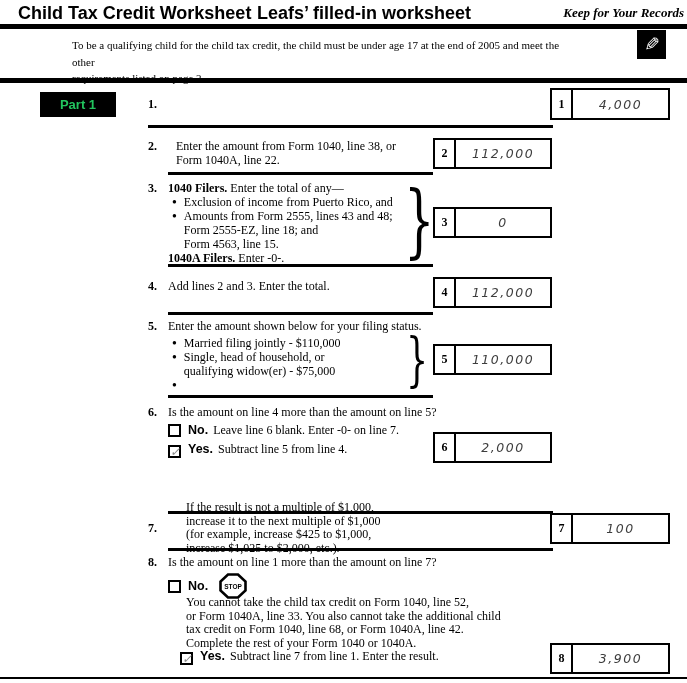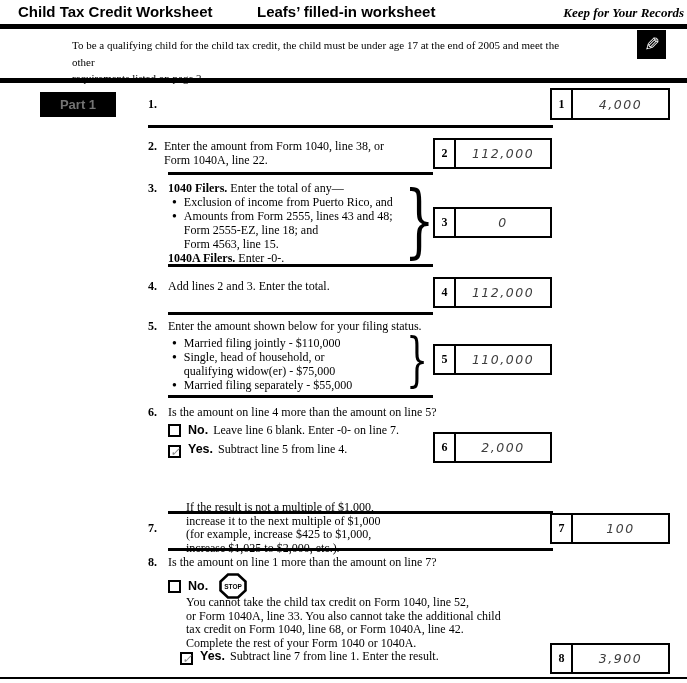--- a/index.html
+++ b/index.html
@@ -5,34 +5,34 @@
   * { margin:0; padding:0; box-sizing:border-box; }
   html,body { background:#fff; }
   .page {
     position:relative; width:687px; height:683px; background:#ffffff;
     font-family:"Liberation Serif", serif; color:#000; overflow:hidden;
   }
   .abs { position:absolute; }
   .ml { white-space:pre-line; }
 
   
-  .hdr-title   { font-family:"Liberation Sans",sans-serif; font-weight:bold; font-size:15px; }
+  .hdr-title   { font-family:"Liberation Sans",sans-serif; font-weight:bold; font-size:18px; }
   .hdr-note    { font-family:"Liberation Serif",serif; font-weight:bold; font-style:italic; font-size:13px; }
   .blackbar    { background:#000; }
 
   
   .tip-box { width:46px; height:46px; background:#000; display:flex; align-items:center; justify-content:center; }
   .tip-circle { width:38px; height:38px; background:#fff; border-radius:50%; display:flex; align-items:center; justify-content:center;
                 font-family:"Liberation Sans",sans-serif; font-weight:bold; font-size:12px; letter-spacing:0.5px; }
   .tip-text { font-size:11px; line-height:1.5; width:505px; }
   .pencil-box { width:29px; height:29px; background:#000; display:flex; align-items:center; justify-content:center; }
   .pencil-glyph { color:#fff; font-size:19px; transform:scaleX(-1); line-height:1; }
 
   
-  .part-badge { width:76px; height:25px; background:#000; color:#737373; display:flex; align-items:center; justify-content:center;
+  .part-badge { width:76px; height:25px; background:#000; color:#22c55e; display:flex; align-items:center; justify-content:center;
                 font-family:"Liberation Sans",sans-serif; font-weight:bold; font-size:13px; }
 
   
   .itemnum { font-weight:bold; font-size:12px; }
   .itext   { font-size:12px; line-height:14px; }
   .rule    { background:#000; height:3px; }
 
   .bullet-row { display:flex; gap:7px; padding-left:4px; }
   .bullet-glyph { font-size:8px; line-height:14px; }
 
@@ -80,21 +80,21 @@
   <div class="abs itemnum" style="left:148px; top:97px;">1.</div>
   <div class="abs valbox" style="left:550px; top:88px; width:120px; height:32px;">
     <div class="lbl">1</div>
     <div class="val">
         <span class="fillin">4,000</span>
       </div>
   </div>
   <div class="abs rule" style="left:148px; top:125px; width:405px;"></div>
 
   <div class="abs itemnum" style="left:148px; top:139px;">2.</div>
-  <div class="abs itext ml" style="left:164px; top:139px; width:280px;">Enter the amount from Form 1040, line 38, or
+  <div class="abs itext ml" style="left:176px; top:139px; width:280px;">Enter the amount from Form 1040, line 38, or
 Form 1040A, line 22.</div>
   <div class="abs valbox" style="left:433px; top:138px; width:119px; height:31px;">
     <div class="lbl">2</div>
     <div class="val">
         <span class="fillin">112,000</span>
       </div>
   </div>
   <div class="abs rule" style="left:168px; top:172px; width:265px;"></div>
 
   <div class="abs itemnum" style="left:148px; top:181px;">3.</div>
@@ -138,21 +138,20 @@
       <span class="bullet-glyph">●</span>
       <span class="ml">Married filing jointly - $110,000</span>
     </div>
     <div class="bullet-row">
       <span class="bullet-glyph">●</span>
       <span class="ml">Single, head of household, or
 qualifying widow(er) - $75,000</span>
     </div>
     <div class="bullet-row">
       <span class="bullet-glyph">●</span>
-      <span class="ml">Married filing separately - $55,000</span>
     </div>
   </div>
   <div class="abs brace" style="left:406px; top:328px; font-size:58px; line-height:64px;">}</div>
   <div class="abs valbox" style="left:433px; top:344px; width:119px; height:31px;">
     <div class="lbl">5</div>
     <div class="val">
         <span class="fillin">110,000</span>
       </div>
   </div>
   <div class="abs rule" style="left:168px; top:395px; width:265px;"></div>

